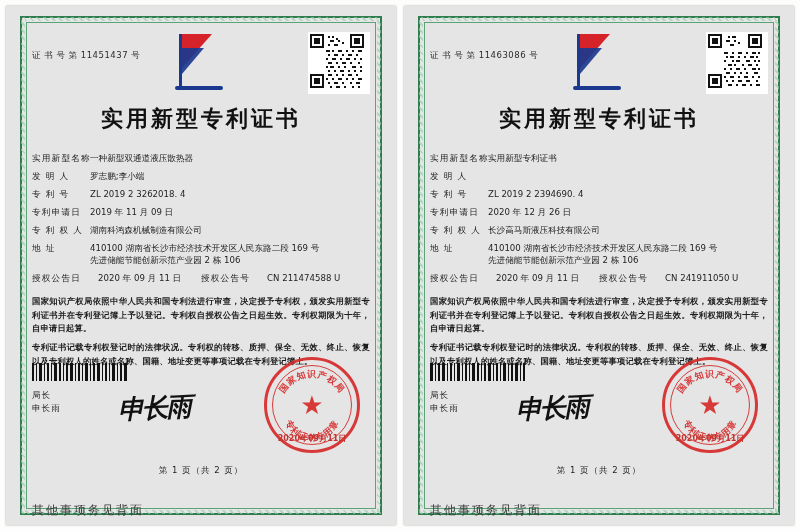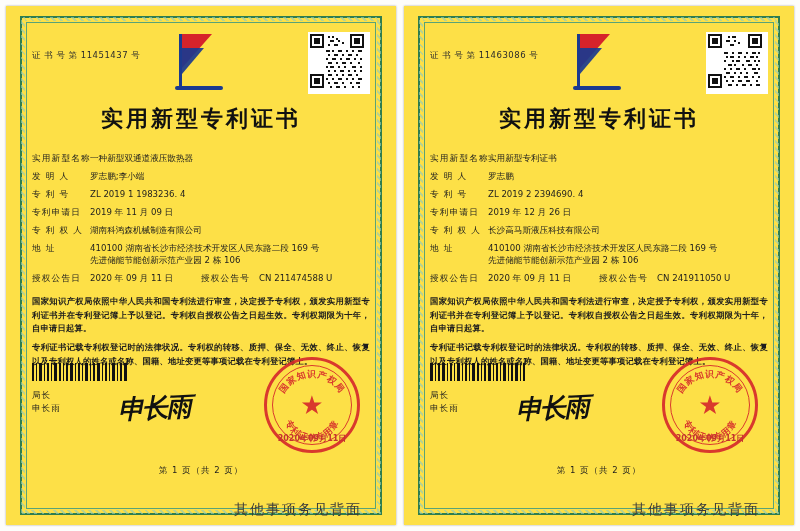--- a/index.html
+++ b/index.html
@@ -11,21 +11,21 @@
   }
   .page{
     position:relative;width:800px;height:531px;
     display:flex;flex-direction:row;
     background:#fdfdfb;
   }
   .cert{
     position:relative;
     width:390px;height:519px;
     margin:6px 0 6px 6px;
-    background:#fde047;
+    background:#e5e5e5;
     box-shadow:0 0 2px rgba(0,0,0,.35);
     overflow:hidden;
   }
   .cert.right{margin-left:8px;}
   
   .border-outer{
     position:absolute;left:14px;top:10px;right:14px;bottom:10px;
     border:2px solid #2f7d4f;
   }
   .border-inner{
@@ -95,21 +95,21 @@
     letter-spacing:1.2px;
     white-space:nowrap;
   }
   .fvalue{
     flex:1;
   }
   .fvalue .l2{display:block;margin-top:3px;}
   .frow2{
     display:flex;margin-bottom:9px;font-size:8.6px;
   }
-  .half{display:flex;flex:1;}
+  .half{display:flex;flex:1;gap:8px;}
   .half .flabel{width:58px;flex:0 0 58px;}
   .para{
     margin-top:12px;
     font-size:8.3px;
     line-height:1.62;
     color:#1d1d1d;
     text-align:justify;
     letter-spacing:.2px;
     font-weight:bold;
   }
@@ -159,21 +159,21 @@
   .sealdate{
     position:absolute;right:10px;top:72px;width:96px;text-align:center;
     font-size:8px;color:#c4342f;font-weight:bold;
   }
   .pageno{
     position:absolute;left:0;right:0;bottom:26px;
     text-align:center;font-size:8.5px;color:#1d1d1d;letter-spacing:1px;
   }
   .footnote{
     position:absolute;left:0;right:8px;bottom:-16px;
-    text-align:right;font-size:14px;color:#3a3a3a;letter-spacing:2px;
+    text-align:left;font-size:12px;color:#3a3a3a;letter-spacing:2px;
   }
   
   .logo .flagpole{
     position:absolute;left:6px;top:4px;width:3px;height:52px;background:#1b3a8f;
   }
   .logo .sail{
     position:absolute;left:9px;top:4px;width:0;height:0;
     border-left:30px solid #d6232a;
     border-bottom:34px solid transparent;
   }
@@ -303,21 +303,21 @@
         <div class="frow">
           <div class="flabel">实用新型名称</div>
           <div class="fvalue">一种新型双通道液压散热器</div>
         </div>
         <div class="frow">
           <div class="flabel">发 明 人</div>
           <div class="fvalue">罗志鹏;李小端</div>
         </div>
         <div class="frow">
           <div class="flabel">专 利 号</div>
-          <div class="fvalue">ZL 2019 1 1983236. 4</div>
+          <div class="fvalue">ZL 2019 2 3262018. 4</div>
         </div>
         <div class="frow">
           <div class="flabel">专利申请日</div>
           <div class="fvalue">2019 年 11 月 09 日</div>
         </div>
         <div class="frow">
           <div class="flabel">专 利 权 人</div>
           <div class="fvalue">湖南科鸿森机械制造有限公司</div>
         </div>
         <div class="frow">
@@ -502,29 +502,28 @@
       <div class="title">实用新型专利证书</div>
       <div class="title-rule"></div>
 
       <div class="fields">
         <div class="frow">
           <div class="flabel">实用新型名称</div>
           <div class="fvalue">实用新型专利证书</div>
         </div>
         <div class="frow">
           <div class="flabel">发 明 人</div>
-          <div class="fvalue">罗志鹏</div>
         </div>
         <div class="frow">
           <div class="flabel">专 利 号</div>
           <div class="fvalue">ZL 2019 2 2394690. 4</div>
         </div>
         <div class="frow">
           <div class="flabel">专利申请日</div>
-          <div class="fvalue">2019 年 12 月 26 日</div>
+          <div class="fvalue">2020 年 12 月 26 日</div>
         </div>
         <div class="frow">
           <div class="flabel">专 利 权 人</div>
           <div class="fvalue">长沙高马斯液压科技有限公司</div>
         </div>
         <div class="frow">
           <div class="flabel">地       址</div>
           <div class="fvalue">
             <span>410100 湖南省长沙市经济技术开发区人民东路二段 169 号</span>
             <span class="l2">先进储能节能创新示范产业园 2 栋 106</span>

